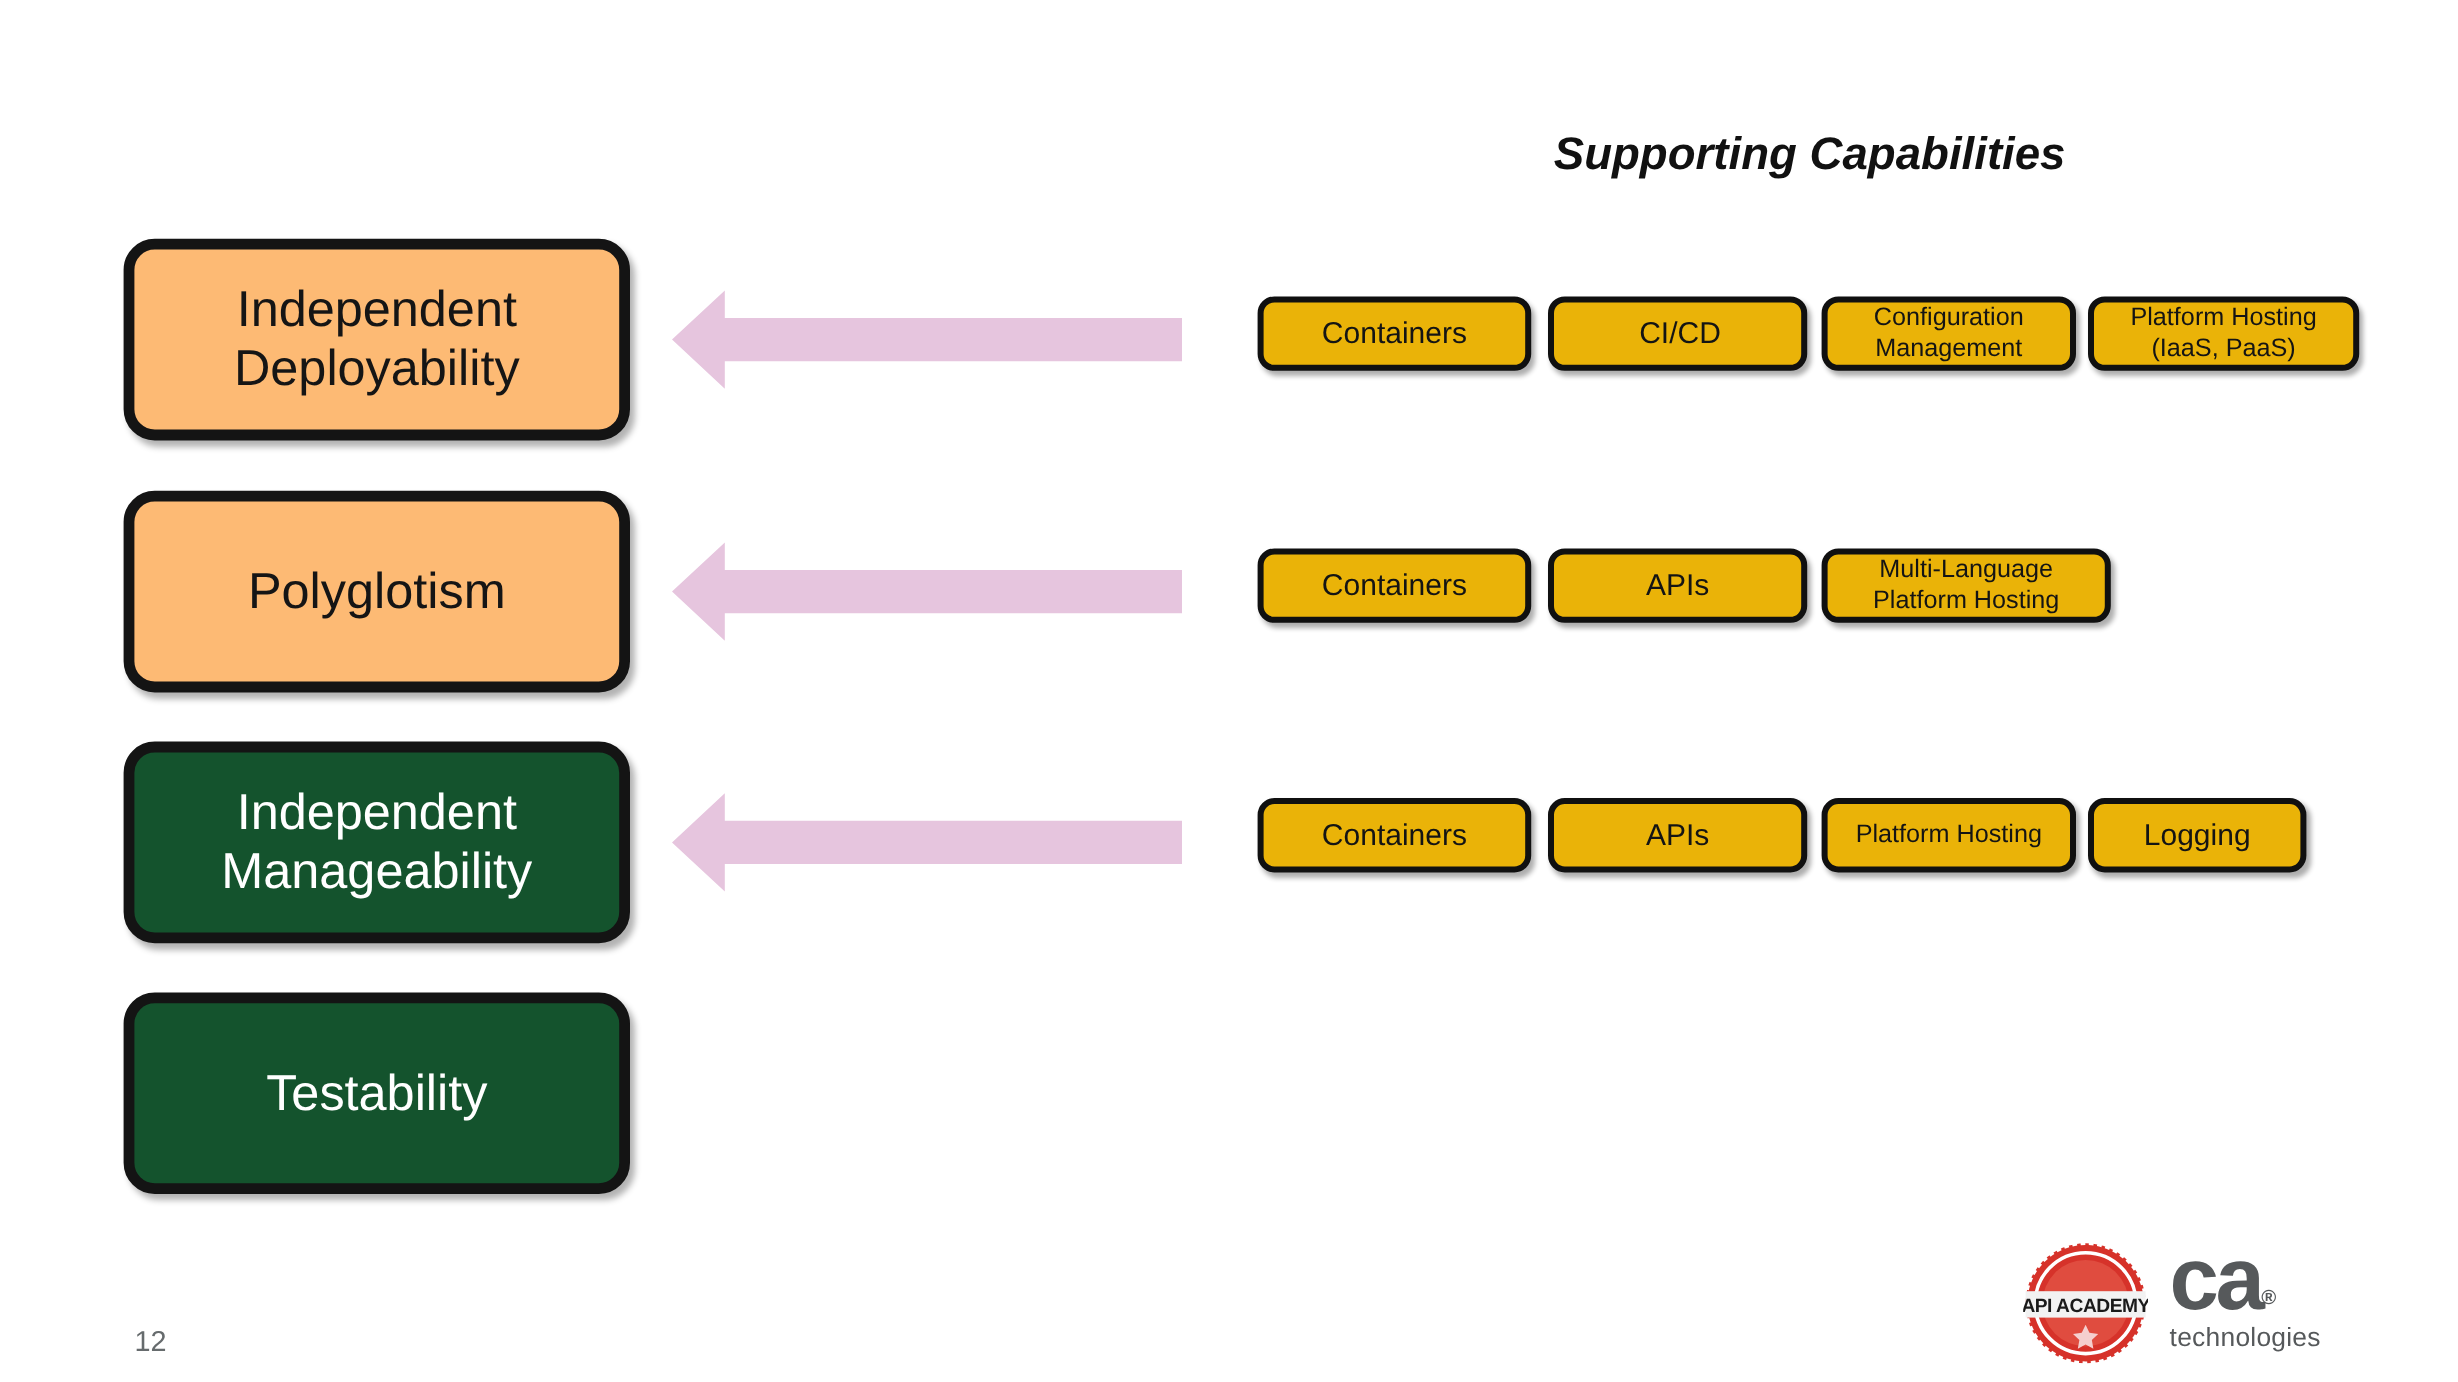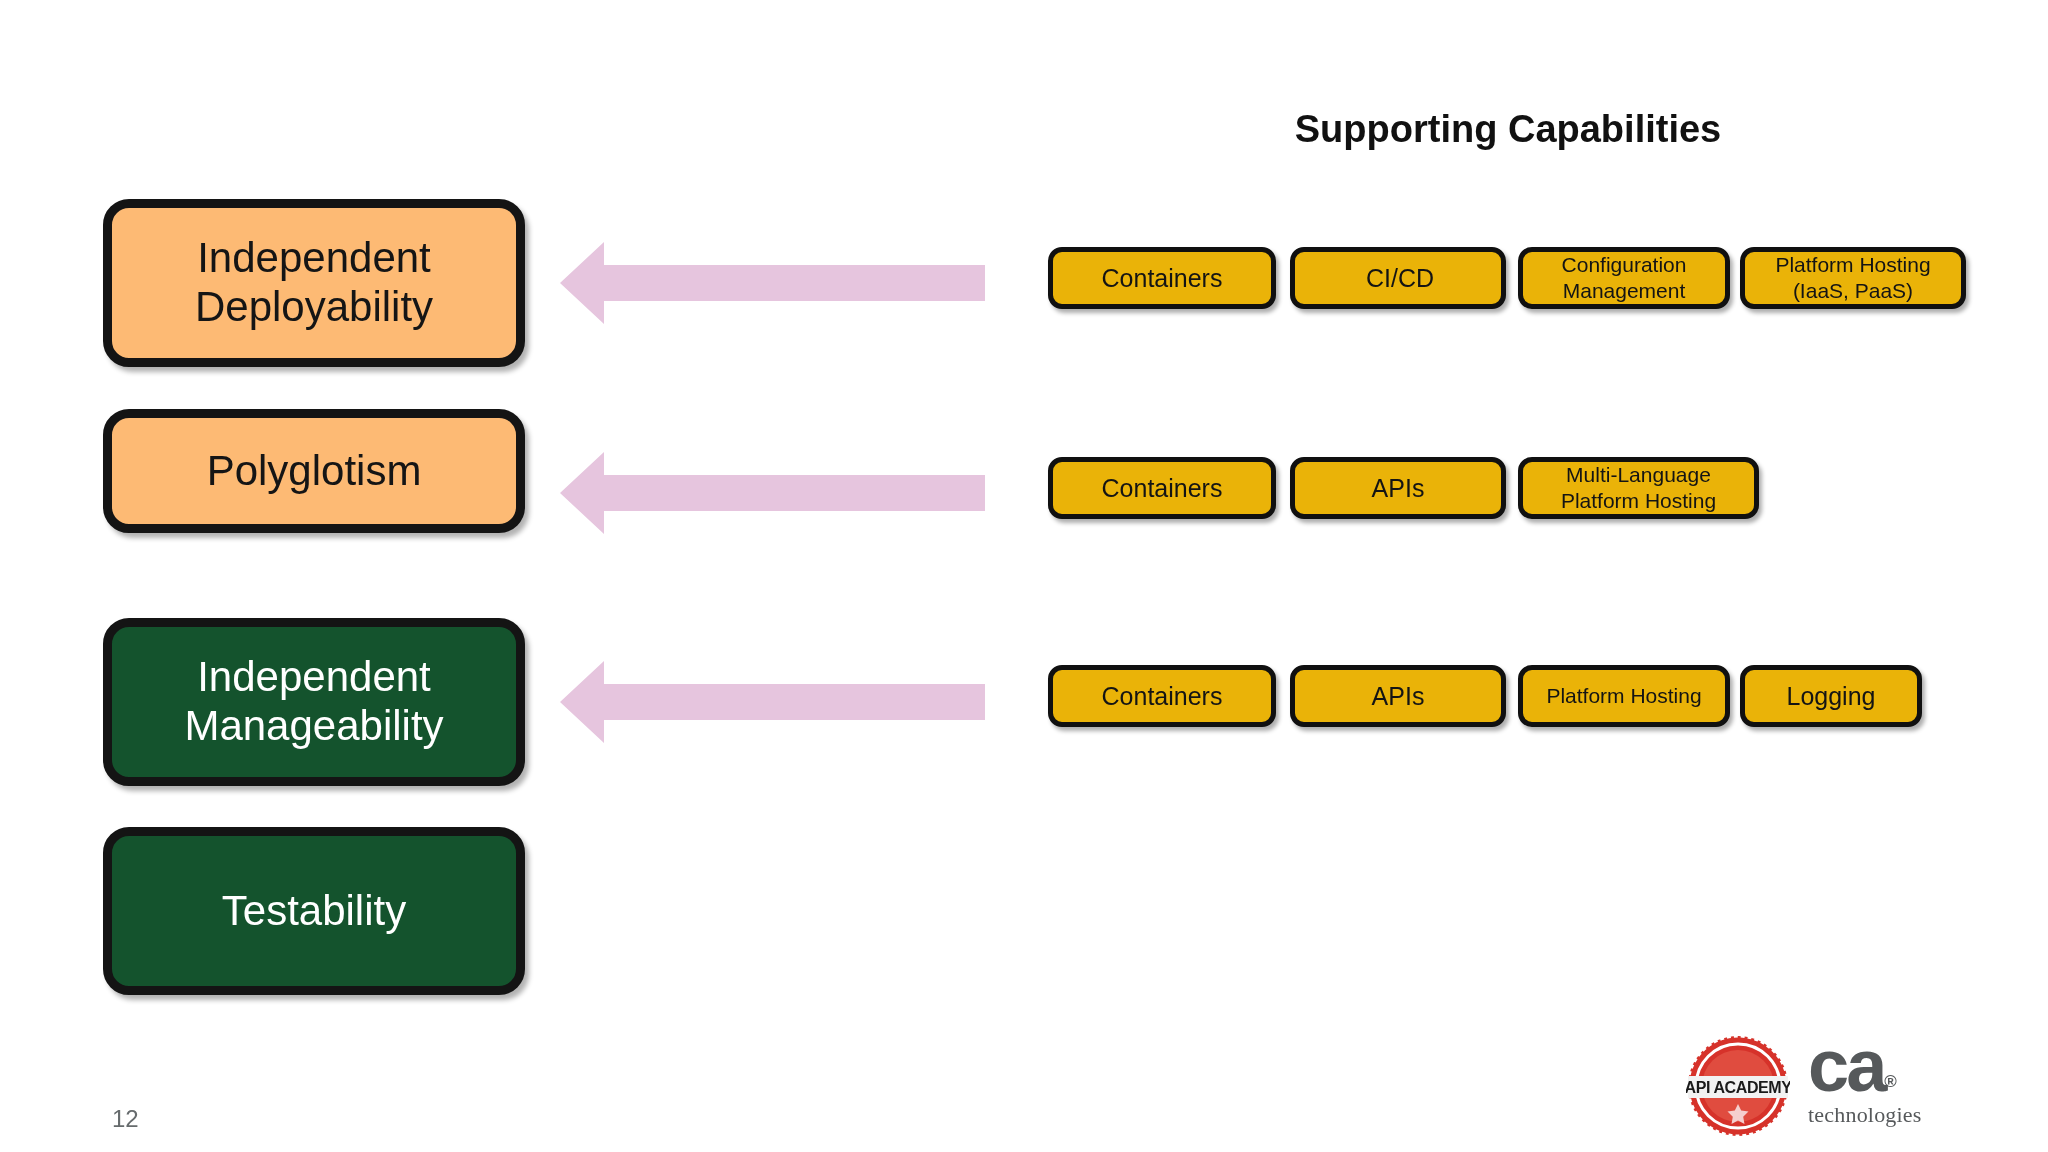--- a/index.html
+++ b/index.html
@@ -32,20 +32,21 @@
 
   
   #capabilities-header {
     position: absolute;
     left: 1248px;
     top: 108px;
     width: 520px;
     text-align: center;
     font-size: 38px;
     font-weight: bold;
+    font-style: italic;
     color: #111111;
     white-space: nowrap;
   }
 
   
   .benefit-box {
     position: absolute;
     left: 103px;
     width: 422px;
     border: 9px solid #141414;
@@ -62,21 +63,21 @@
   }
   .benefit-box.white {
     background: #fdba74;
     color: #151515;
   }
   .benefit-box.gray {
     background: #14532d;
     color: #ffffff;
   }
   #benefit-0 { top: 199px;  height: 168px; }
-  #benefit-1 { top: 409px;  height: 124px; }
+  #benefit-1 { top: 409px;  height: 168px; }
   #benefit-2 { top: 618px;  height: 168px; }
   #benefit-3 { top: 827px;  height: 168px; }
 
   
   .arrow {
     position: absolute;
     left: 560px;
     width: 425px;
     height: 90px;
   }
@@ -146,21 +147,20 @@
   #ca-reg {
     font-size: 17px;
     vertical-align: 4px;
     letter-spacing: 0;
   }
   #ca-tagline {
     font-size: 22px;
     color: #56595b;
     letter-spacing: 0.2px;
     margin-top: 2px;
-    font-family: Liberation Serif, serif;
   }
 </style>
 </head>
 <body>
 
 <div id="slide">
 
 
   <div id="capabilities-header">Supporting Capabilities</div>
 

